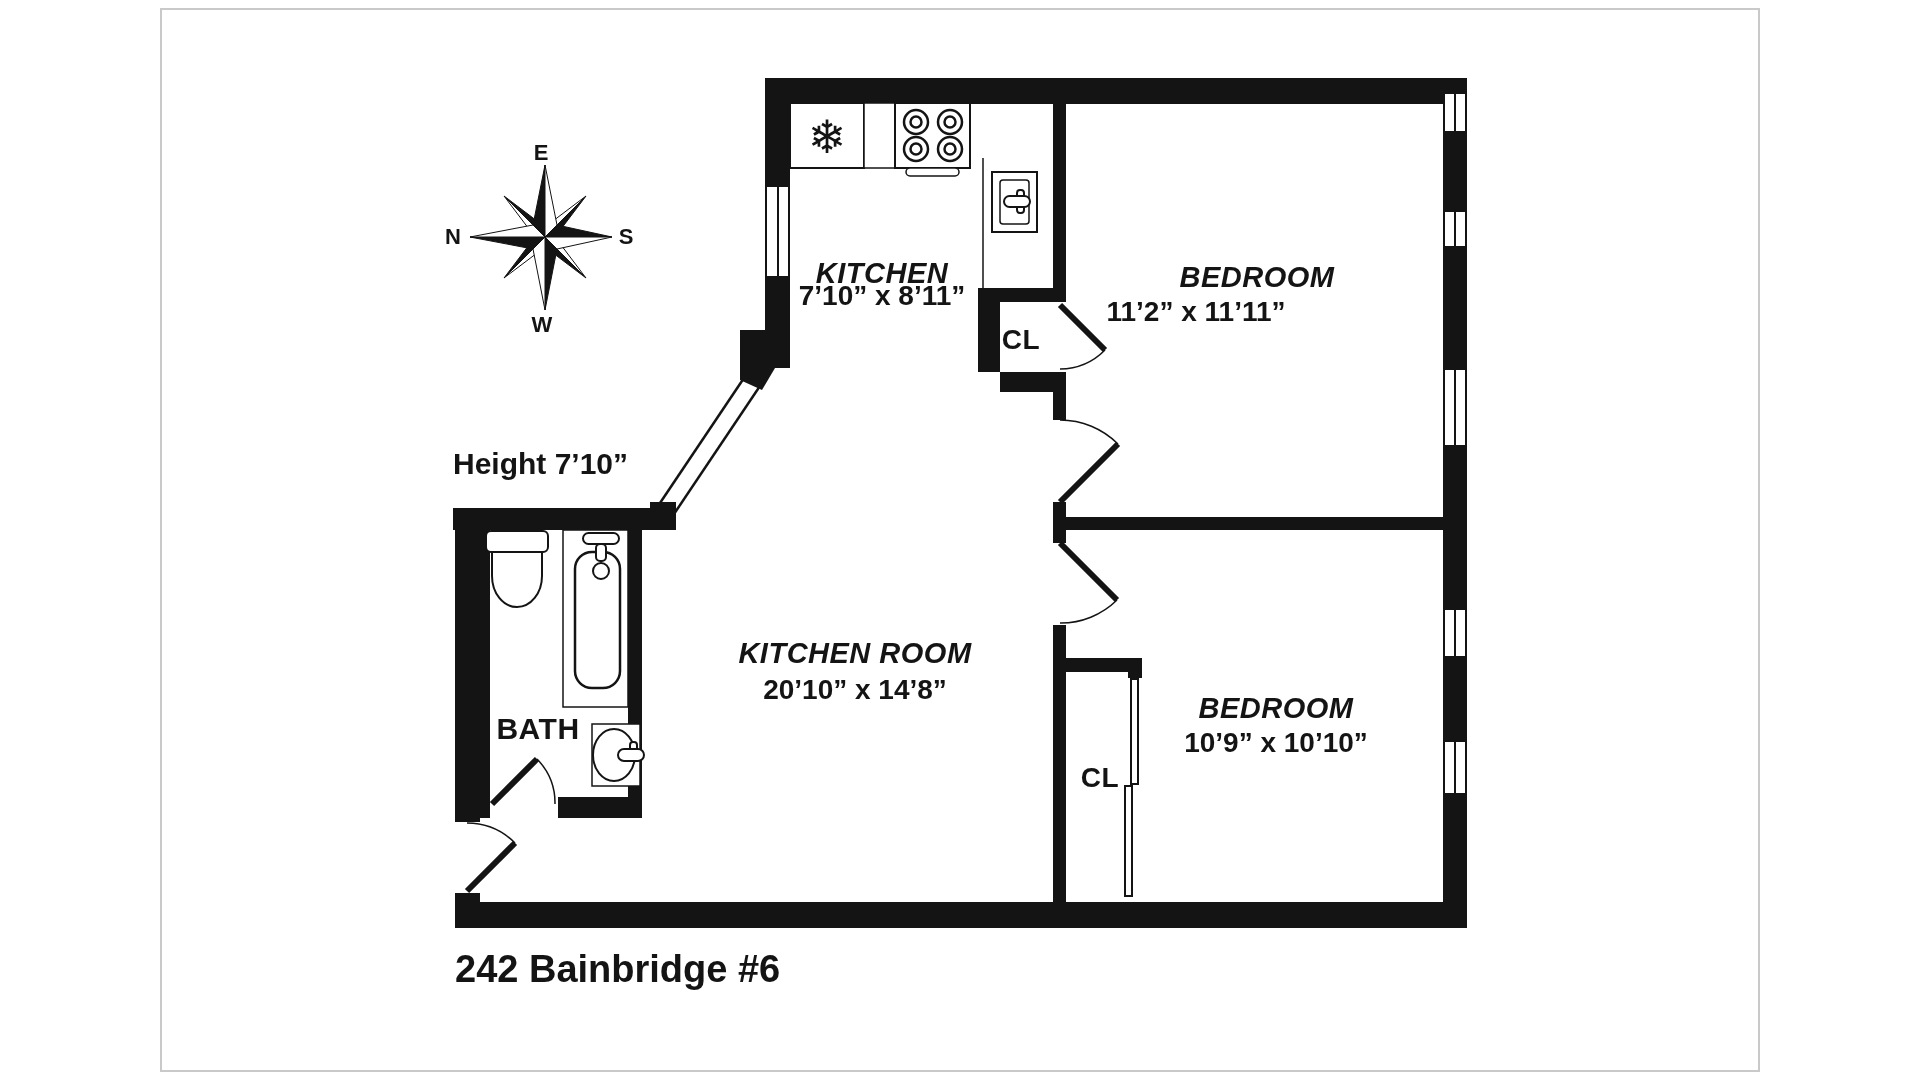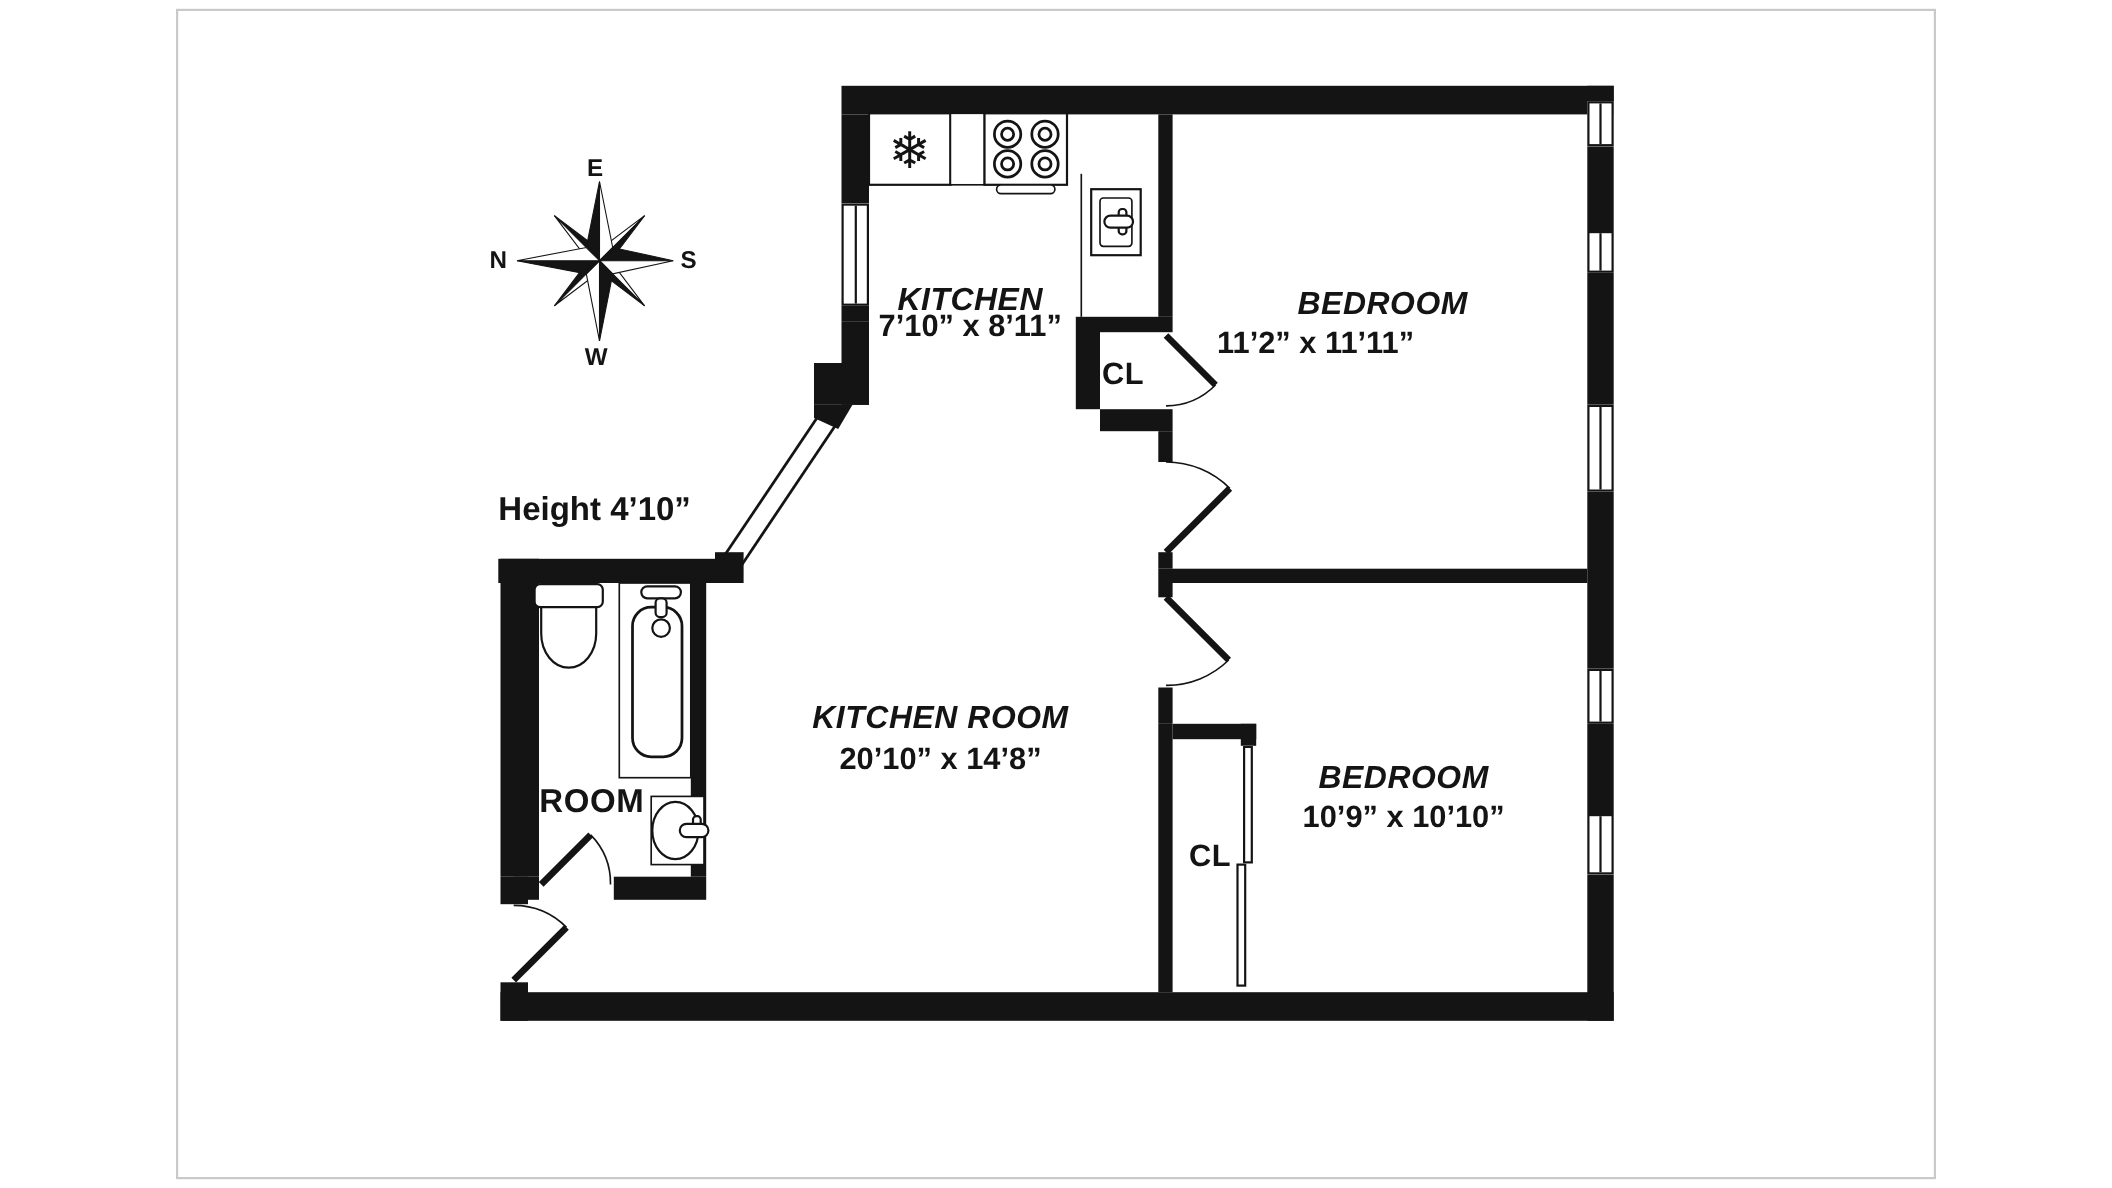--- a/index.html
+++ b/index.html
@@ -187,19 +187,20 @@
 
   <div class="label room-name" style="left:1257px;top:277px">BEDROOM</div>
   <div class="label room-dims" style="left:1196px;top:312px">11’2” x 11’11”</div>
 
   <div class="label room-name" style="left:1276px;top:708px">BEDROOM</div>
   <div class="label room-dims" style="left:1276px;top:743px">10’9” x 10’10”</div>
 
   <div class="label room-name" style="left:855px;top:653px">KITCHEN ROOM</div>
   <div class="label room-dims" style="left:855px;top:690px">20’10” x 14’8”</div>
 
-  <div class="label bath-label" style="left:538px;top:729px">ROOM</div>
+  <div class="label bath-label" style="left:538px;top:729px">BATH</div>
   <div class="label cl-label" style="left:1021px;top:340px">CL</div>
   <div class="label cl-label" style="left:1100px;top:778px">CL</div>
 
-  <div class="note" style="left:453px;top:464px">Height 4’10”</div>
+  <div class="note" style="left:453px;top:464px">Height 7’10”</div>
+  <div class="title" style="left:455px;top:969px">242 Bainbridge #6</div>
 
 </div>
 
 </body></html>

